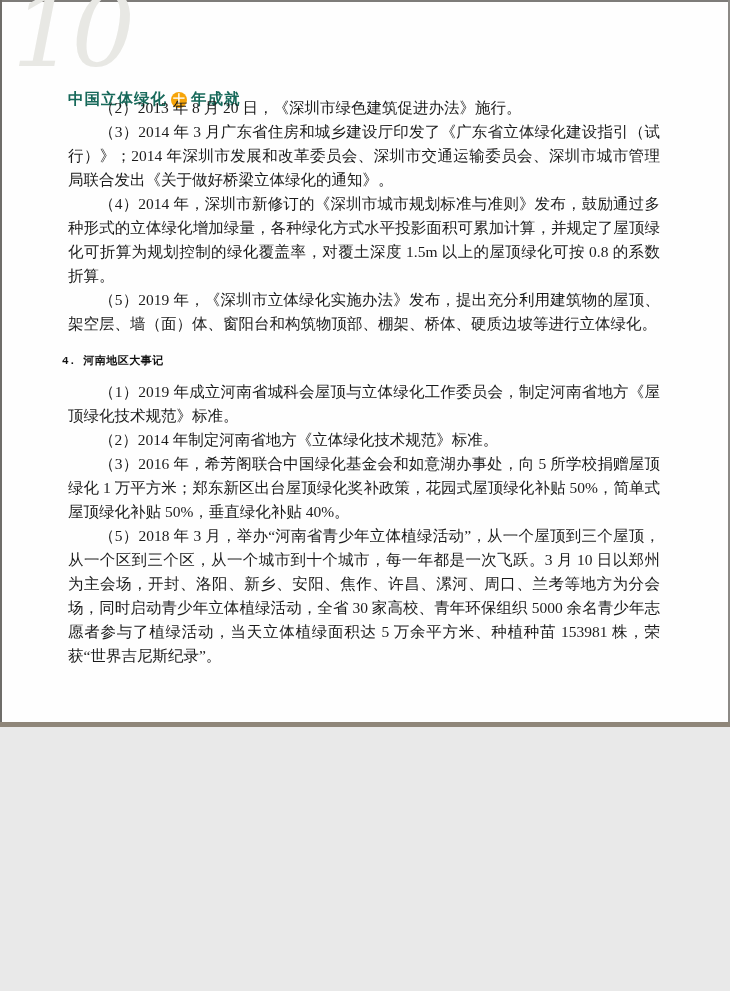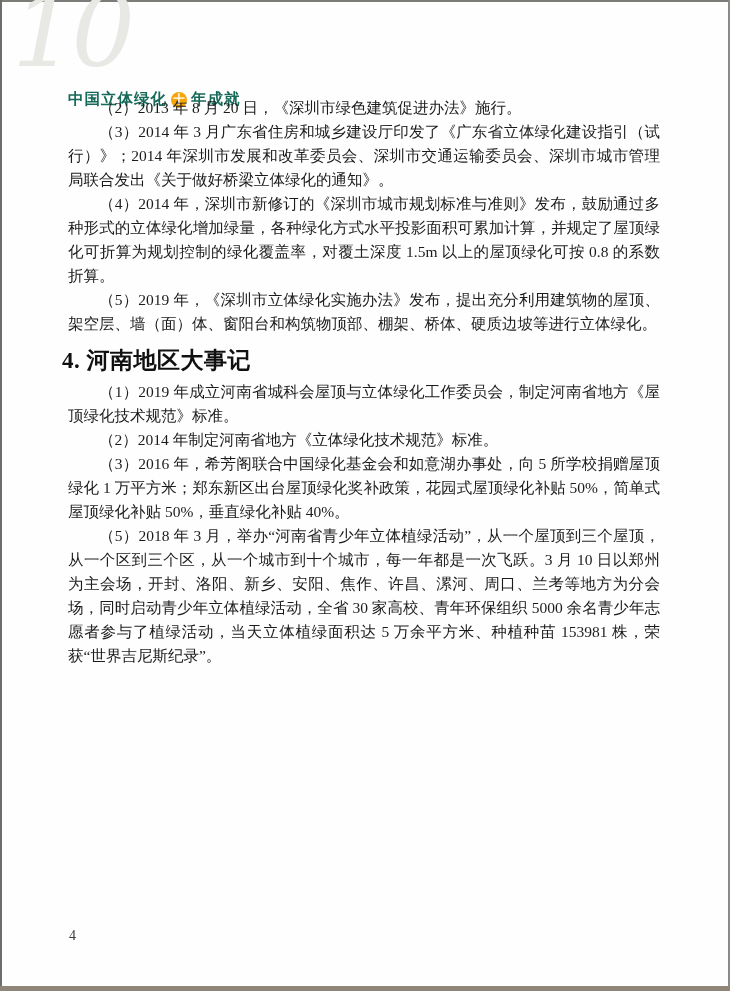--- a/index.html
+++ b/index.html
@@ -1,18 +1,18 @@
 <!DOCTYPE html>
 <html style="--brand: #17695a; --badge: #f6a408; --watermark: #e8e8e4;"><head>
 <meta charset="utf-8">
 <style>
   html,body{margin:0;padding:0;background:#e9e9e9;}
   .page{
     position:relative;
-    width:730px;height:991px;
+    width:730px;height:727px;
     background:#fefefe;
     overflow:hidden;
     font-family:"Liberation Serif","DejaVu Serif",serif;
   }
   
   .edge{position:absolute;background:#7d7b77;}
   .edge-top{left:0;top:0;width:730px;height:2px;background:#7e7c79;}
   .edge-left{left:0;top:0;width:2px;height:991px;background:#6f6d69;}
   .edge-right{right:0;top:0;width:2px;height:991px;background:#8c8a86;}
   .edge-bottom{left:0;bottom:0;width:730px;height:5px;background:#8f8679;}
@@ -49,22 +49,22 @@
     position:absolute;left:68px;top:96px;width:592px;
     color:#1b1b1b;
   }
   .body p{
     margin:0;
     font-size:15.5px;line-height:24px;
     text-indent:2em;
     text-align:justify;
   }
   .body h2{
-    font-family:Liberation Serif, serif;
-    font-size:23px;line-height:20px;font-weight:700;
+    font-family:Liberation Mono, monospace;
+    font-size:11px;line-height:20px;font-weight:700;
     color:#101010;
     margin:15px 0 9px -6px;
     letter-spacing:0.5px;
   }
   .body h2:empty{display:none;}
 
   .pageno{
     position:absolute;left:69px;top:928px;
     font-size:14px;color:#3a3a3a;
     font-family:"Liberation Serif","DejaVu Serif",serif;

